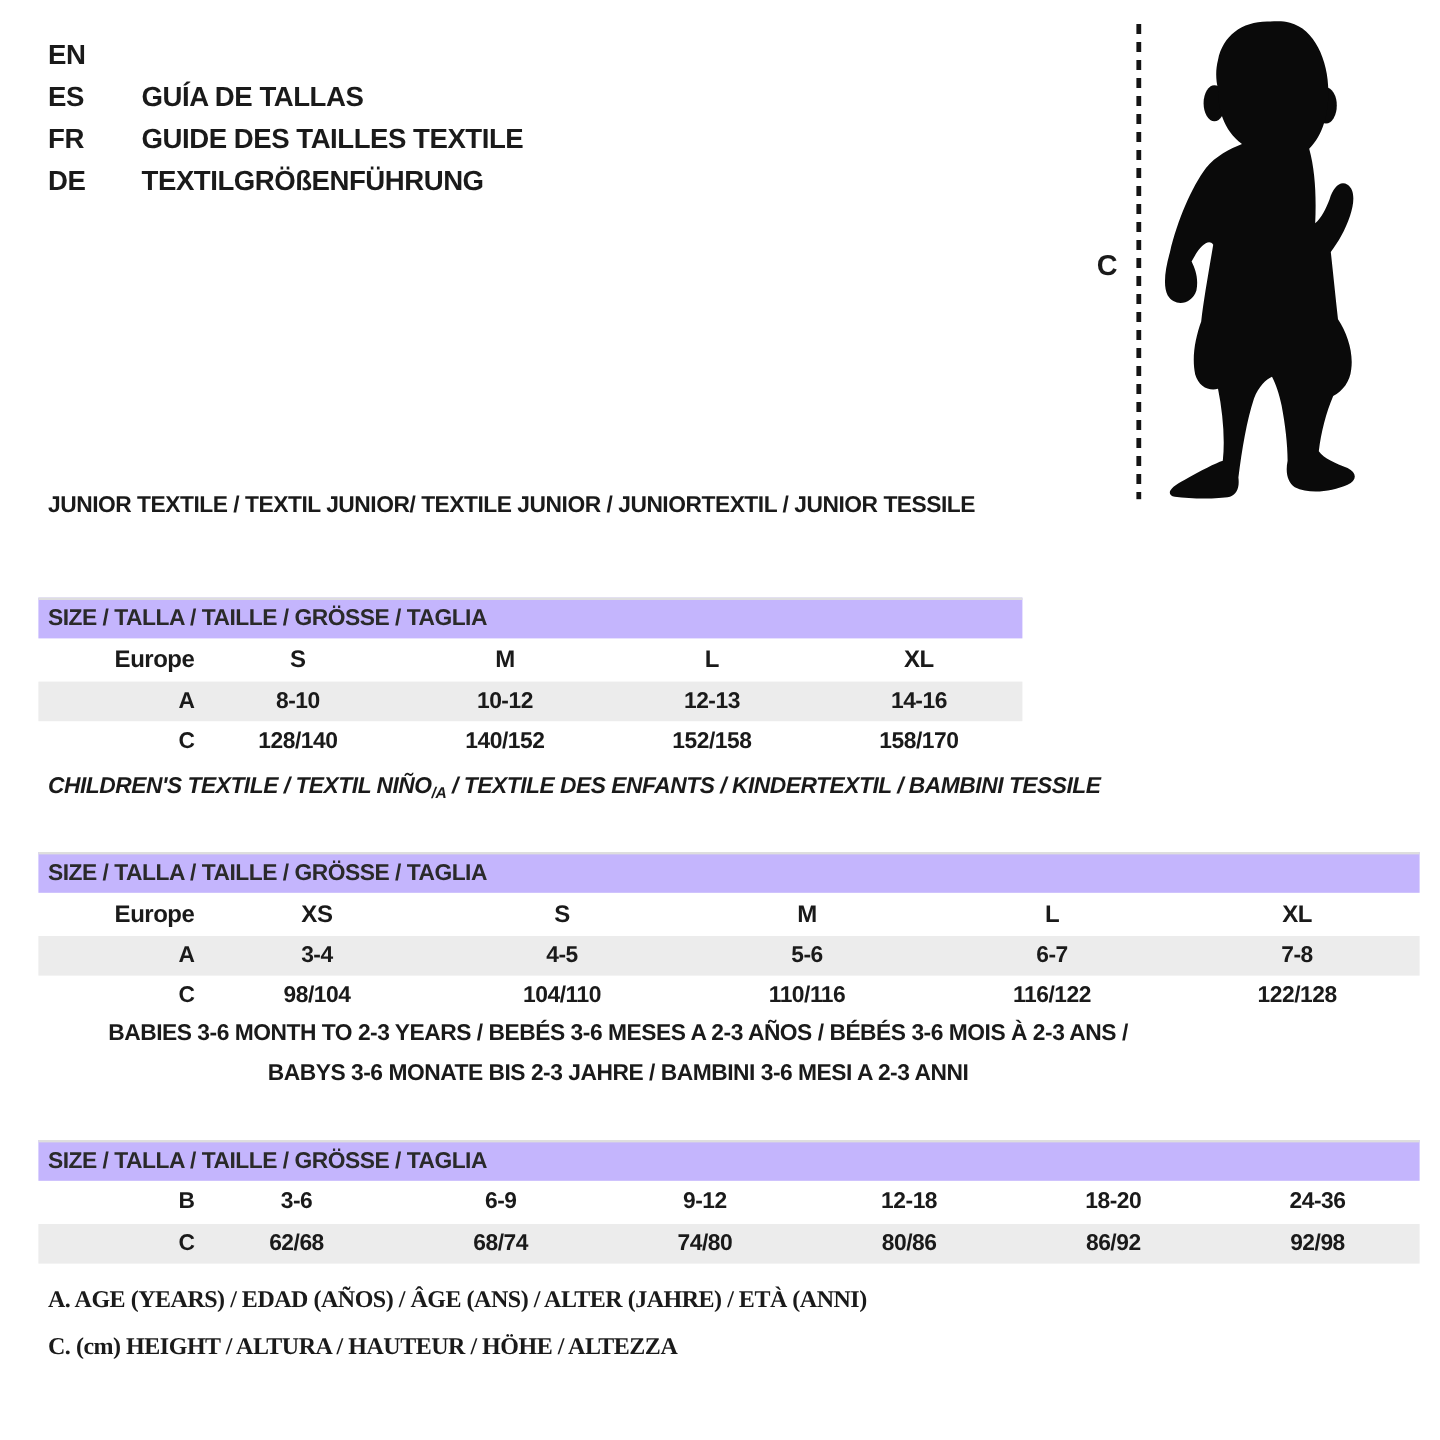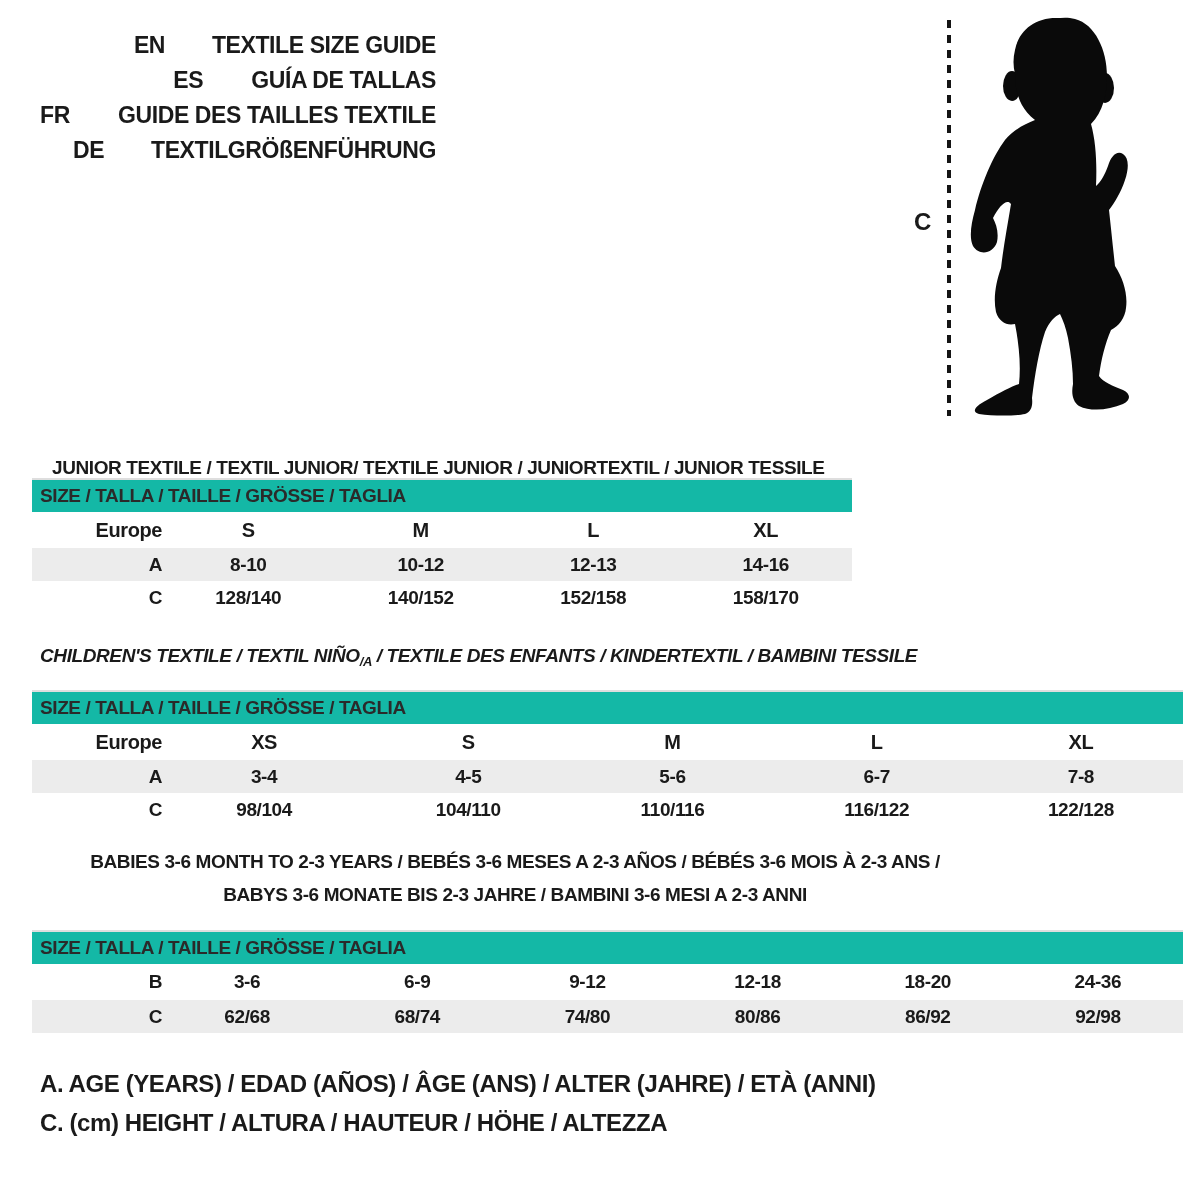--- a/index.html
+++ b/index.html
@@ -4,61 +4,61 @@
 <style>
   html,body{margin:0;padding:0;}
   body{
     width:1200px;height:1200px;position:relative;overflow:hidden;
     background:#ffffff;color:#1a1a1a;
     font-family:"Liberation Sans","DejaVu Sans",sans-serif;
     font-weight:bold;letter-spacing:-0.4px;
   }
   
   .lang-block{position:absolute;left:40px;top:28px;}
-  .lang-row{display:flex;font-size:23px;line-height:35px;justify-content:flex-end;}
+  .lang-row{display:flex;font-size:23px;line-height:35px;}
   .lang-code{width:78px;flex:0 0 78px;}
   
   .dash-line{
     position:absolute;left:947px;top:20px;width:4px;height:396px;
     background:repeating-linear-gradient(to bottom,#141414 0 8px,transparent 8px 15px);
   }
   .c-label{position:absolute;left:914px;top:208px;font-size:24px;}
   .silhouette{position:absolute;left:963px;top:14px;}
   
   .sec-title{position:absolute;left:40px;font-size:19px;line-height:24px;white-space:nowrap;}
   .sub{font-size:13px;vertical-align:-4px;}
   .babies-title{line-height:33px;white-space:normal;width:950px;}
   
   .sizetable{position:absolute;left:32px;}
   .band{
-    background:#14b8a6;height:32px;line-height:32px;
+    background:#c4b5fd;height:32px;line-height:32px;
     padding-left:8px;font-size:19px;color:#2a2a2a;
     border-top:2px solid #dedede;
+    margin-top:20px;
   }
   .trow{display:grid;align-items:center;}
   .junior .trow{grid-template-columns:130px repeat(4,1fr);}
   .children .trow{grid-template-columns:130px repeat(5,1fr);}
   .babies .trow{grid-template-columns:130px repeat(6,1fr);}
   .trow.europe{height:36px;font-size:20px;}
   .trow.data{height:33px;font-size:19px;}
   .trow.shaded{background:#ececec;}
   .cell{text-align:center;}
   .cell.left{text-align:right;padding-left:8px;}
   .junior{width:820px;}
   .children,.babies{width:1151px;}
   
-  .legend{position:absolute;left:40px;top:1064px;font-size:24px;line-height:39px;}
+  .legend{position:absolute;left:40px;top:1064px;font-size:20px;line-height:39px;font-family:Liberation Serif, serif;}
 </style>
 </head>
 <body>
 
 <div class="lang-block">
   <div class="lang-row">
     <span class="lang-code">EN</span>
-    <span class="lang-title">TEXTILE SIZE GUIDE</span>
   </div>
   <div class="lang-row">
     <span class="lang-code">ES</span>
     <span class="lang-title">GUÍA DE TALLAS</span>
   </div>
   <div class="lang-row">
     <span class="lang-code">FR</span>
     <span class="lang-title">GUIDE DES TAILLES TEXTILE</span>
   </div>
   <div class="lang-row">
@@ -107,21 +107,21 @@
       C 166 154 166 144 160 140
       C 154 136 148 142 145 152
       C 142 160 138 168 133 172
       C 134 150 133 128 128 110
       C 140 98 144 80 144 62
       C 144 36 132 10 112 5
       C 105 3 99 4 93 4 Z"></path>
   </g>
 </svg>
 
-<div class="sec-title" style="top:456px;margin-left:12px;">JUNIOR TEXTILE / TEXTIL JUNIOR/ TEXTILE JUNIOR / JUNIORTEXTIL / JUNIOR TESSILE</div>
+<div class="sec-title" style="top:410px;">JUNIOR TEXTILE / TEXTIL JUNIOR/ TEXTILE JUNIOR / JUNIORTEXTIL / JUNIOR TESSILE</div>
 
 <div class="sizetable junior" style="top:478px;">
   <div class="band">SIZE / TALLA / TAILLE / GRÖSSE / TAGLIA</div>
   <div class="trow europe">
     <div class="cell left">Europe</div>
     <div class="cell">S</div>
     <div class="cell">M</div>
     <div class="cell">L</div>
     <div class="cell">XL</div>
   </div>

